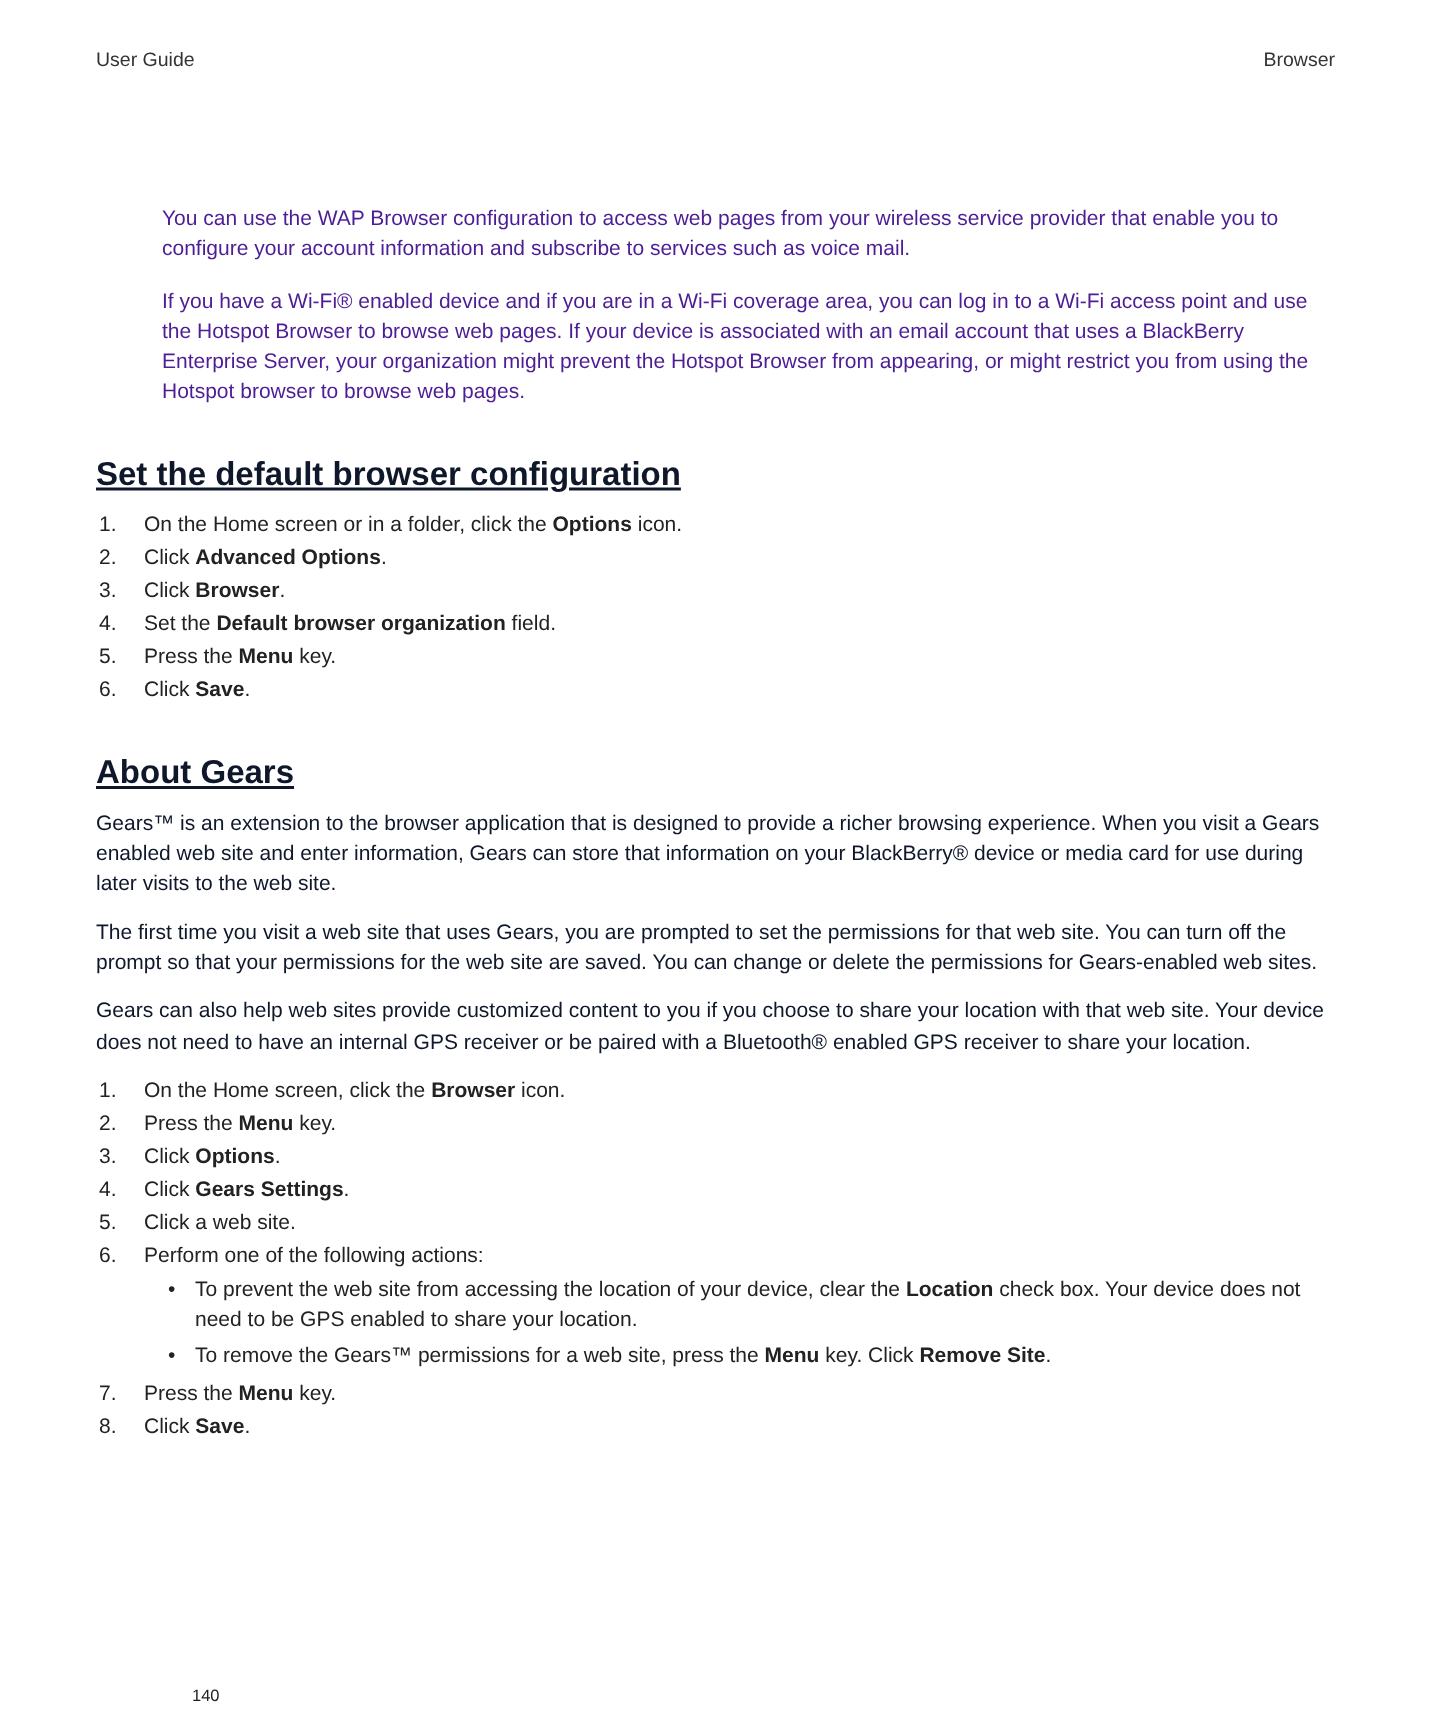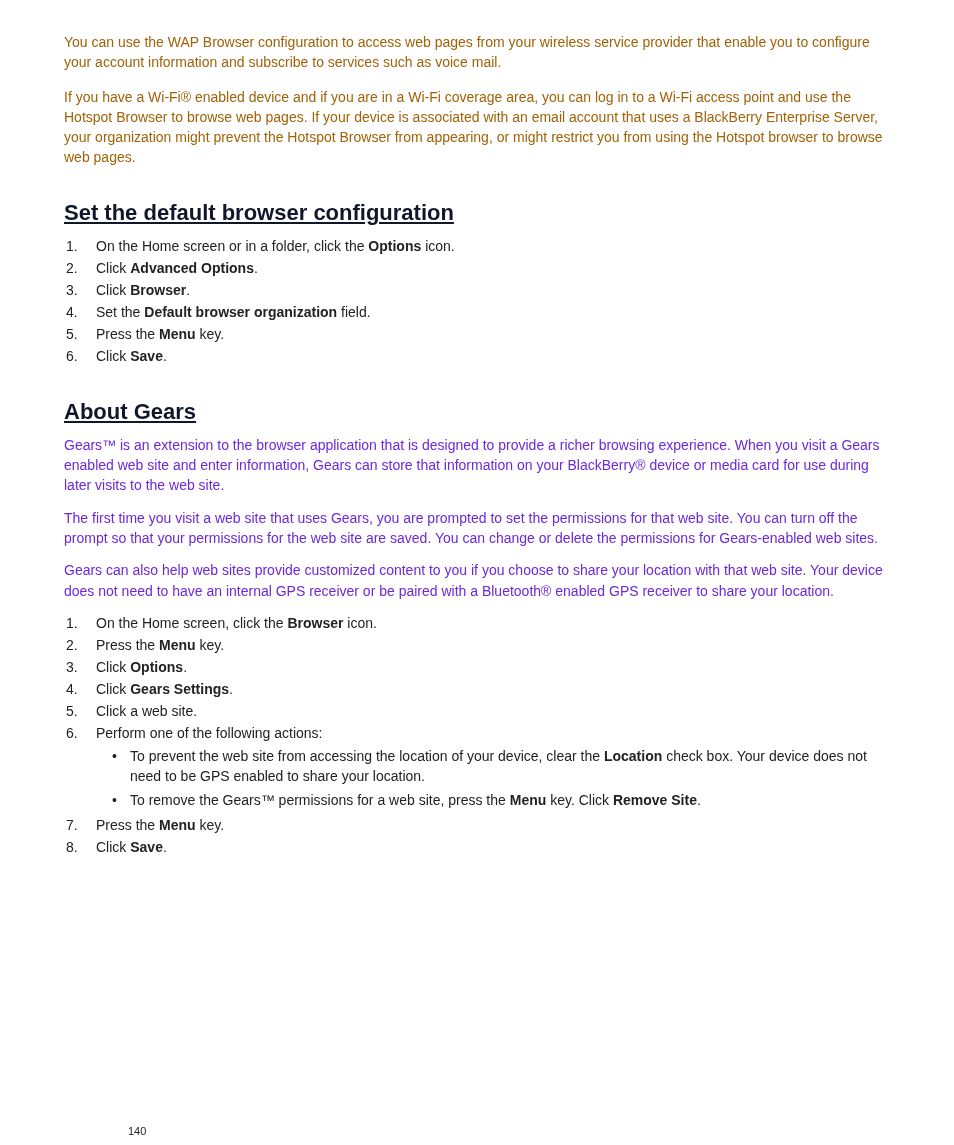--- a/index.html
+++ b/index.html
@@ -13,21 +13,22 @@
     display: flex;
     justify-content: space-between;
     font-size: 13px;
     color: #333;
     margin-bottom: 88px;
   }
   .intro p {
     font-size: 14px;
     line-height: 1.45;
     margin-bottom: 14px;
-    color: #a16207;
+    color: #4c1d95;
+    margin-left: 44px;
   }
   h2 {
     font-size: 22px;
     font-weight: 700;
     margin-top: 32px;
     margin-bottom: 10px;
     color: #0f172a;
     text-decoration: underline;
   }
   h2.tight { margin-top: 44px; }
@@ -70,36 +71,40 @@
   ul.sub > li::before {
     content: "•";
     position: absolute;
     left: 0;
     top: 0;
   }
   .section-p {
     font-size: 14px;
     line-height: 1.45;
     margin-bottom: 12px;
-    color: #6d28d9;
+    color: #0f172a;
   }
   .page-num {
     position: absolute;
     left: 64px;
     bottom: 40px;
     font-size: 11px;
     color: #222;
   }
   .page-wrap { position: relative; min-height: 1145px; }
   b, strong { font-weight: 700; }
 </style>
 </head>
 <body>
 <div class="page-wrap">
 
+<div class="header">
+  <span>User Guide</span>
+  <span>Browser</span>
+</div>
 
 <div class="intro">
   <p>You can use the WAP Browser configuration to access web pages from your wireless service provider that enable you to configure your account information and subscribe to services such as voice mail.</p>
   <p>If you have a Wi-Fi® enabled device and if you are in a Wi-Fi coverage area, you can log in to a Wi-Fi access point and use the Hotspot Browser to browse web pages. If your device is associated with an email account that uses a BlackBerry Enterprise Server, your organization might prevent the Hotspot Browser from appearing, or might restrict you from using the Hotspot browser to browse web pages.</p>
 </div>
 
 <h2>Set the default browser configuration</h2>
 <ol class="steps">
   <li><span>On the Home screen or in a folder, click the </span><b>Options</b><span> icon.</span></li>
   <li><span>Click </span><b>Advanced Options</b><span>.</span></li>

